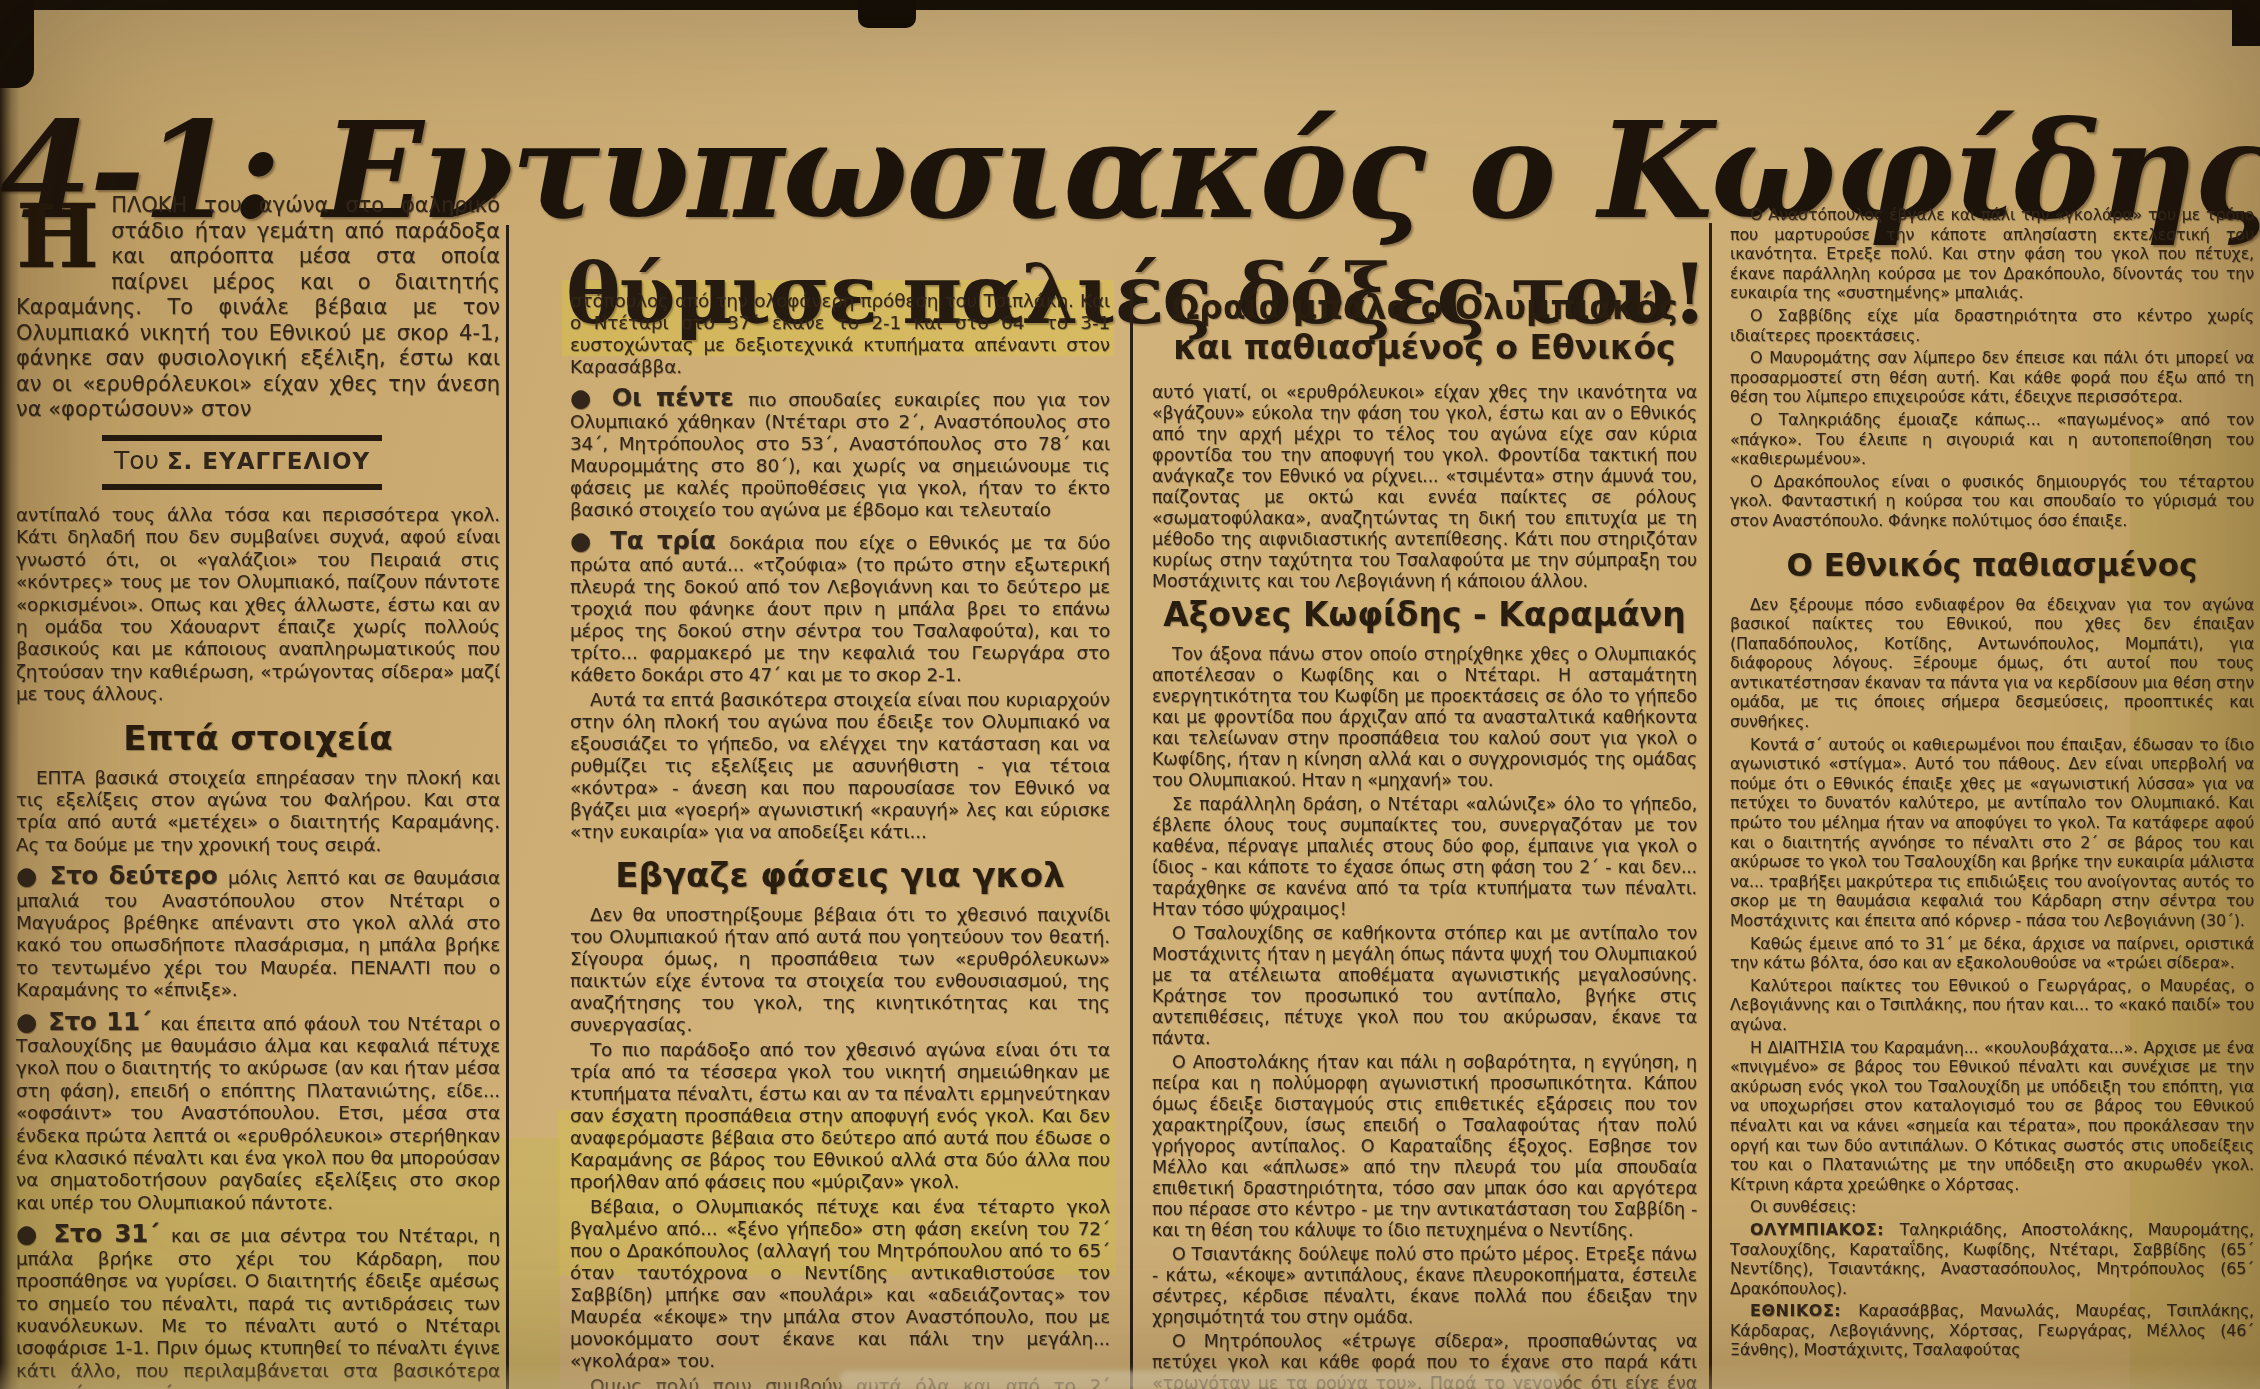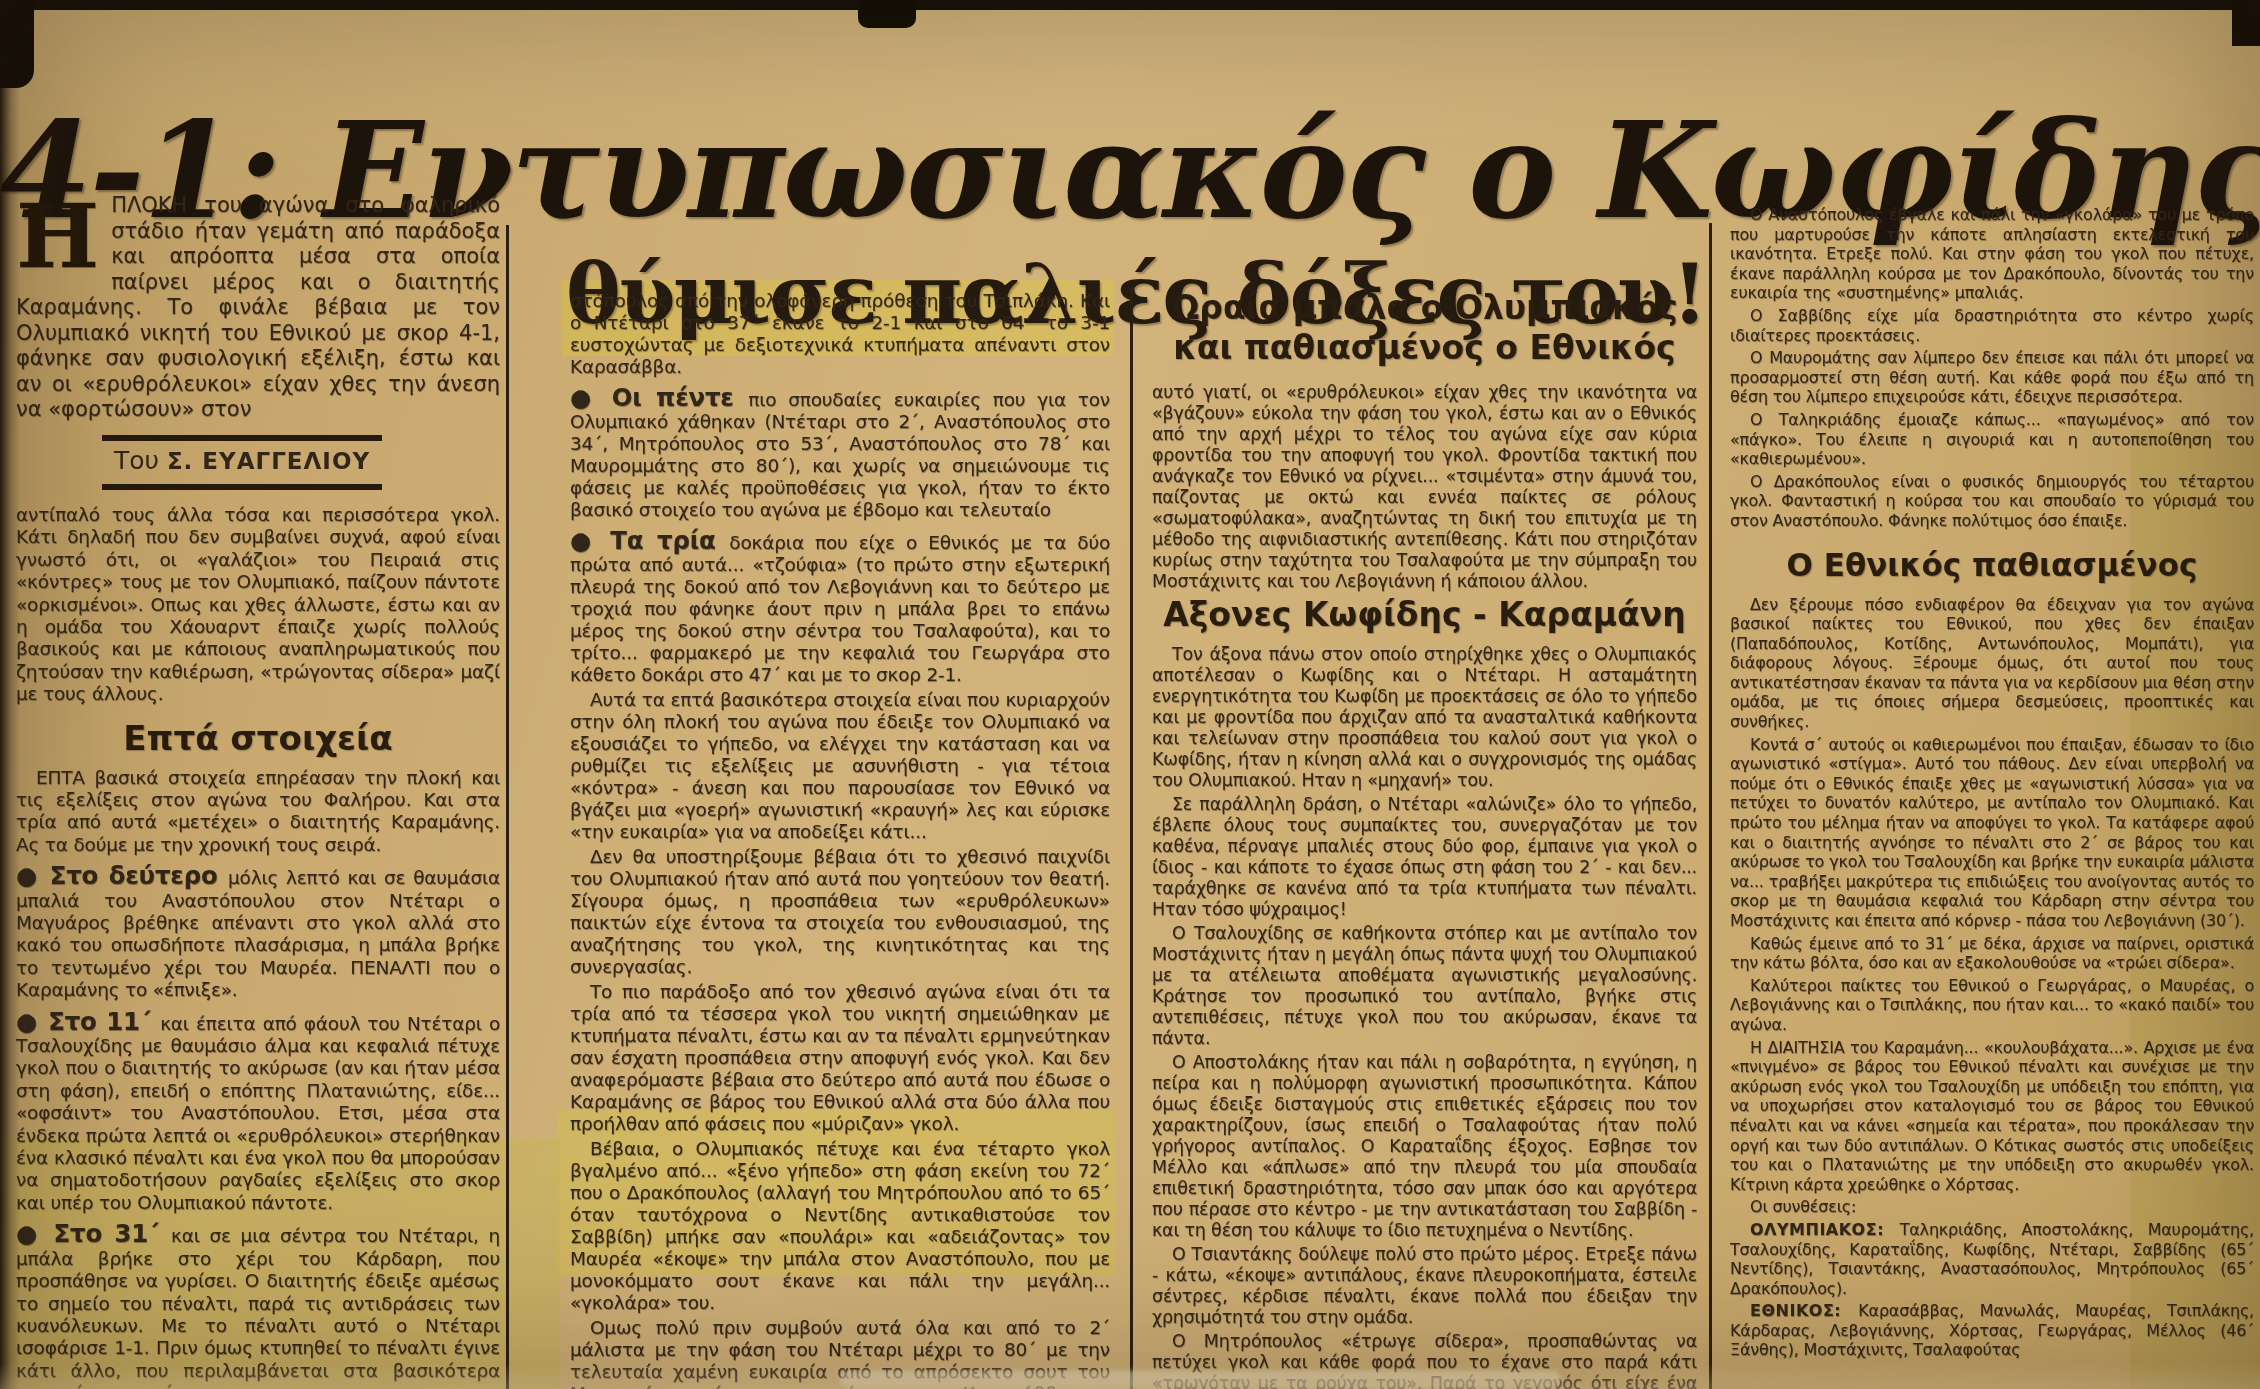--- a/index.html
+++ b/index.html
@@ -103,20 +103,21 @@
       <p class="body">ΕΠΤΑ βασικά στοιχεία επηρέασαν την πλοκή και τις εξελίξεις στον αγώνα του Φαλήρου. Και στα τρία από αυτά «μετέχει» ο διαιτητής Καραμάνης. Ας τα δούμε με την χρονική τους σειρά.</p>
       <p class="body bullet"><b class="blead">● Στο δεύτερο </b><span>μόλις λεπτό και σε θαυμάσια μπαλιά του Αναστόπουλου στον Ντέταρι ο Μαγυάρος βρέθηκε απέναντι στο γκολ αλλά στο κακό του οπωσδήποτε πλασάρισμα, η μπάλα βρήκε το τεντωμένο χέρι του Μαυρέα. ΠΕΝΑΛΤΙ που ο Καραμάνης το «έπνιξε».</span></p>
       <p class="body bullet"><b class="blead">● Στο 11΄ </b><span>και έπειτα από φάουλ του Ντέταρι ο Τσαλουχίδης με θαυμάσιο άλμα και κεφαλιά πέτυχε γκολ που ο διαιτητής το ακύρωσε (αν και ήταν μέσα στη φάση), επειδή ο επόπτης Πλατανιώτης, είδε... «οφσάιντ» του Αναστόπουλου. Ετσι, μέσα στα ένδεκα πρώτα λεπτά οι «ερυθρόλευκοι» στερήθηκαν ένα κλασικό πέναλτι και ένα γκολ που θα μπορούσαν να σηματοδοτήσουν ραγδαίες εξελίξεις στο σκορ και υπέρ του Ολυμπιακού πάντοτε.</span></p>
       <p class="body bullet"><b class="blead">● Στο 31΄ </b><span>και σε μια σέντρα του Ντέταρι, η μπάλα βρήκε στο χέρι του Κάρδαρη, που προσπάθησε να γυρίσει. Ο διαιτητής έδειξε αμέσως το σημείο του πέναλτι, παρά τις αντιδράσεις των κυανόλευκων. Με το πέναλτι αυτό ο Ντέταρι ισοφάρισε 1-1. Πριν όμως κτυπηθεί το πέναλτι έγινε κάτι άλλο, που περιλαμβάνεται στα βασικότερα στοιχεία του αγώνα.</span></p>
     </div>
   <div class="col" id="col2">
       <p class="body noind">στόπουλος από την ολοφάνερη πρόθεση του Τσιπλάκη. Και ο Ντέταρι στο 37΄ έκανε το 2-1 και στο 64΄ το 3-1 ευστοχώντας με δεξιοτεχνικά κτυπήματα απέναντι στον Καρασάββα.</p>
       <p class="body bullet"><b class="blead">● Οι πέντε </b><span>πιο σπουδαίες ευκαιρίες που για τον Ολυμπιακό χάθηκαν (Ντέταρι στο 2΄, Αναστόπουλος στο 34΄, Μητρόπουλος στο 53΄, Αναστόπουλος στο 78΄ και Μαυρομμάτης στο 80΄), και χωρίς να σημειώνουμε τις φάσεις με καλές προϋποθέσεις για γκολ, ήταν το έκτο βασικό στοιχείο του αγώνα με έβδομο και τελευταίο</span></p>
       <p class="body bullet"><b class="blead">● Τα τρία </b><span>δοκάρια που είχε ο Εθνικός με τα δύο πρώτα από αυτά... «τζούφια» (το πρώτο στην εξωτερική πλευρά της δοκού από τον Λεβογιάννη και το δεύτερο με τροχιά που φάνηκε άουτ πριν η μπάλα βρει το επάνω μέρος της δοκού στην σέντρα του Τσαλαφούτα), και το τρίτο... φαρμακερό με την κεφαλιά του Γεωργάρα στο κάθετο δοκάρι στο 47΄ και με το σκορ 2-1.</span></p>
       <p class="body">Αυτά τα επτά βασικότερα στοιχεία είναι που κυριαρχούν στην όλη πλοκή του αγώνα που έδειξε τον Ολυμπιακό να εξουσιάζει το γήπεδο, να ελέγχει την κατάσταση και να ρυθμίζει τις εξελίξεις με ασυνήθιστη - για τέτοια «κόντρα» - άνεση και που παρουσίασε τον Εθνικό να βγάζει μια «γοερή» αγωνιστική «κραυγή» λες και εύρισκε «την ευκαιρία» για να αποδείξει κάτι...</p>
+      <h3 class="subhead">Εβγαζε φάσεις για γκολ</h3>
       <p class="body">Δεν θα υποστηρίξουμε βέβαια ότι το χθεσινό παιχνίδι του Ολυμπιακού ήταν από αυτά που γοητεύουν τον θεατή. Σίγουρα όμως, η προσπάθεια των «ερυθρόλευκων» παικτών είχε έντονα τα στοιχεία του ενθουσιασμού, της αναζήτησης του γκολ, της κινητικότητας και της συνεργασίας.</p>
       <p class="body">Το πιο παράδοξο από τον χθεσινό αγώνα είναι ότι τα τρία από τα τέσσερα γκολ του νικητή σημειώθηκαν με κτυπήματα πέναλτι, έστω και αν τα πέναλτι ερμηνεύτηκαν σαν έσχατη προσπάθεια στην αποφυγή ενός γκολ. Και δεν αναφερόμαστε βέβαια στο δεύτερο από αυτά που έδωσε ο Καραμάνης σε βάρος του Εθνικού αλλά στα δύο άλλα που προήλθαν από φάσεις που «μύριζαν» γκολ.</p>
       <p class="body">Βέβαια, ο Ολυμπιακός πέτυχε και ένα τέταρτο γκολ βγαλμένο από... «ξένο γήπεδο» στη φάση εκείνη του 72΄ που ο Δρακόπουλος (αλλαγή του Μητρόπουλου από το 65΄ όταν ταυτόχρονα ο Νεντίδης αντικαθιστούσε τον Σαββίδη) μπήκε σαν «πουλάρι» και «αδειάζοντας» τον Μαυρέα «έκοψε» την μπάλα στον Αναστόπουλο, που με μονοκόμματο σουτ έκανε και πάλι την μεγάλη... «γκολάρα» του.</p>
       <p class="body">Ομως πολύ πριν συμβούν αυτά όλα και από το 2΄ μάλιστα με την φάση του Ντέταρι μέχρι το 80΄ με την τελευταία χαμένη ευκαιρία από το απρόσεκτο σουτ του Μαυρομάτη πάνω στο σώμα του Καρασάββα, ο Ολυμπιακός, είχε την ευκαιρία και την άνεση να πετύχει τόσα γκολ όσα θα του εξασφάλιζαν από το πρώτο ημίχρονο ένα σίγουρο και μεγάλο σκορ. Και</p>
     </div>
   <div class="col" id="col3">
       <h3 class="subhead first">Ωραία μπάλα ο Ολυμπιακός και παθιασμένος ο Εθνικός</h3>
       <p class="body noind">αυτό γιατί, οι «ερυθρόλευκοι» είχαν χθες την ικανότητα να «βγάζουν» εύκολα την φάση του γκολ, έστω και αν ο Εθνικός από την αρχή μέχρι το τέλος του αγώνα είχε σαν κύρια φροντίδα του την αποφυγή του γκολ. Φροντίδα τακτική που ανάγκαζε τον Εθνικό να ρίχνει... «τσιμέντα» στην άμυνά του, παίζοντας με οκτώ και εννέα παίκτες σε ρόλους «σωματοφύλακα», αναζητώντας τη δική του επιτυχία με τη μέθοδο της αιφνιδιαστικής αντεπίθεσης. Κάτι που στηριζόταν κυρίως στην ταχύτητα του Τσαλαφούτα με την σύμπραξη του Μοστάχινιτς και του Λεβογιάννη ή κάποιου άλλου.</p>
       <h3 class="subhead">Αξονες Κωφίδης - Καραμάνη</h3>
       <p class="body">Τον άξονα πάνω στον οποίο στηρίχθηκε χθες ο Ολυμπιακός αποτέλεσαν ο Κωφίδης και ο Ντέταρι. Η ασταμάτητη ενεργητικότητα του Κωφίδη με προεκτάσεις σε όλο το γήπεδο και με φροντίδα που άρχιζαν από τα ανασταλτικά καθήκοντα και τελείωναν στην προσπάθεια του καλού σουτ για γκολ ο Κωφίδης, ήταν η κίνηση αλλά και ο συγχρονισμός της ομάδας του Ολυμπιακού. Ηταν η «μηχανή» του.</p>

